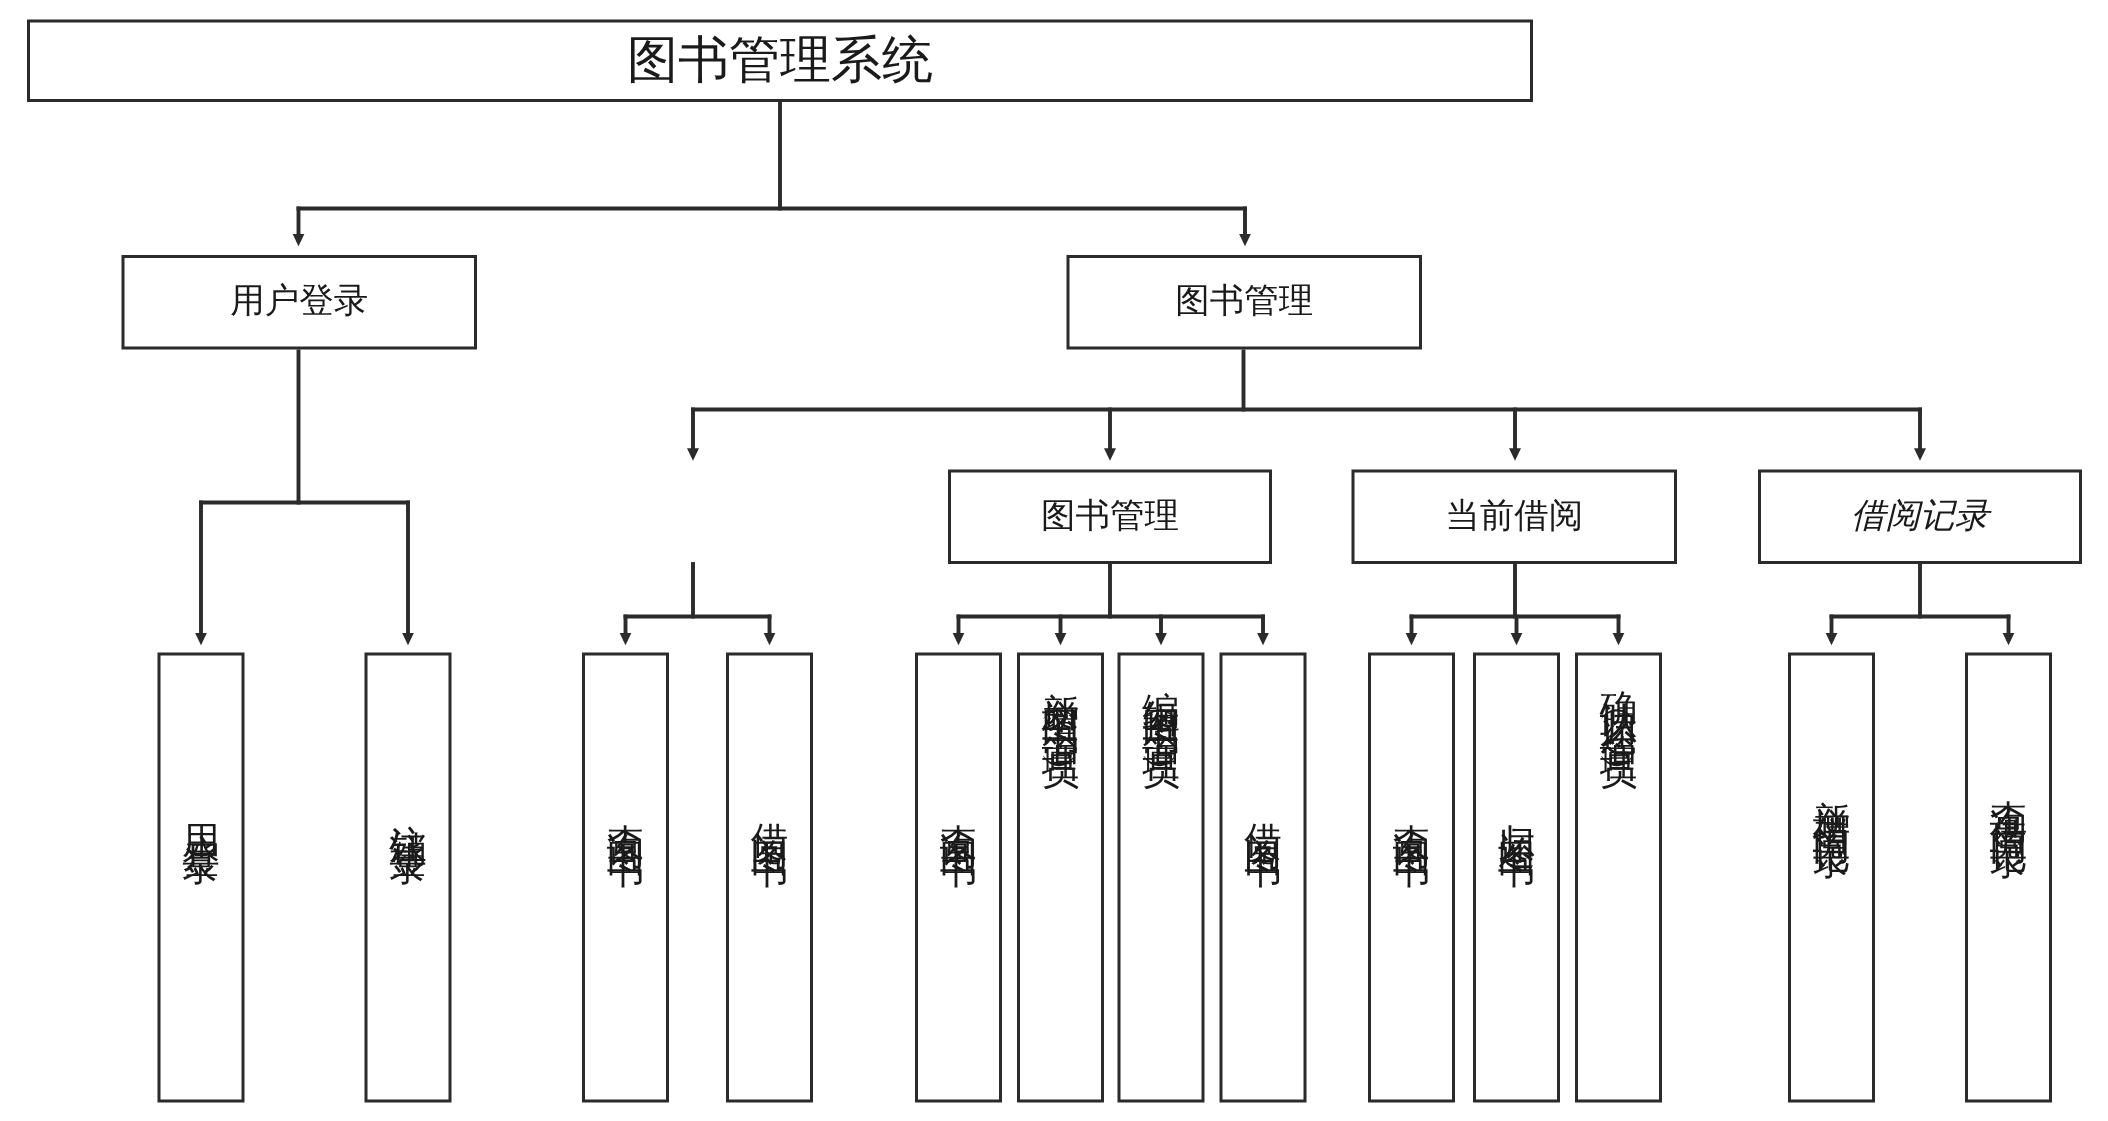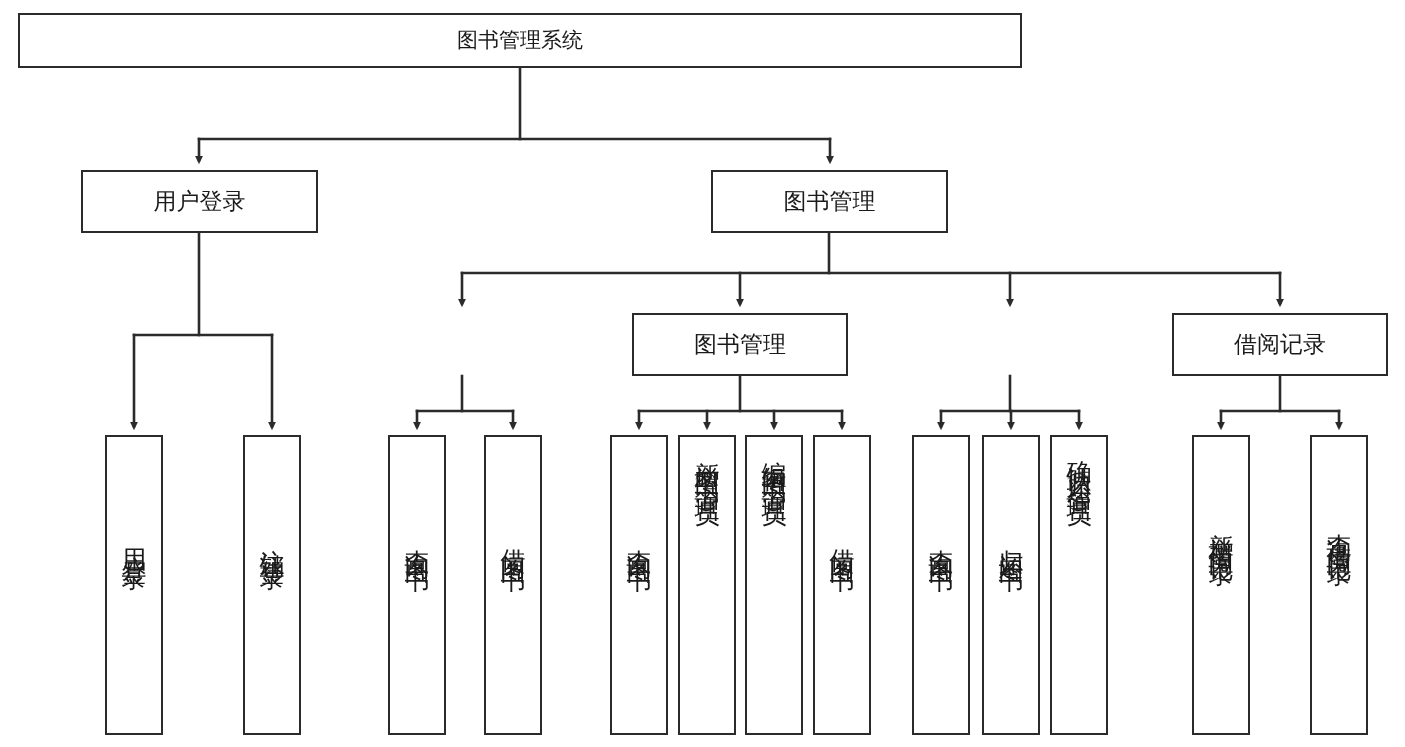--- a/index.html
+++ b/index.html
@@ -6,21 +6,21 @@
   body{width:1405px;height:747px;overflow:hidden;
        font-family:"DejaVu Sans","Liberation Sans",sans-serif;}
   #stage{position:relative;width:1405px;height:747px;background:#fff;}
   svg.edges{position:absolute;left:0;top:0;width:1405px;height:747px;pointer-events:none;}
 
   .node{position:absolute;box-sizing:border-box;background:#ffffff;
         border:2px solid #2b2b2b;display:flex;align-items:center;justify-content:center;
         color:#1a1a1a;}
   .node .lbl{white-space:nowrap;line-height:1.05;}
 
-  .node.root{font-size:21px;}
+  .node.root{font-size:34px;}
   .node.lvl1{font-size:23px;}
   .node.lvl2{font-size:23px;}
 
   .node.leaf{align-items:flex-start;justify-content:center;padding-top:6px;}
   .node.leaf .lbl{
     writing-mode:vertical-rl;
     text-orientation:upright;
     font-size:25px;
     letter-spacing:6px;
     white-space:nowrap;
@@ -95,21 +95,24 @@
   <div class="node lvl1" style="left:81px;top:170px;width:237px;height:63px;">
     <span class="lbl">用户登录</span>
   </div>
   <div class="node lvl1" style="left:711px;top:170px;width:237px;height:63px;">
     <span class="lbl">图书管理</span>
   </div>
 
   <div class="node lvl2" style="left:632px;top:313px;width:216px;height:63px;">
     <span class="lbl">图书管理</span>
   </div>
-  <div class="node lvl2" style="left:1172px;top:313px;width:216px;height:63px;">
+  <div class="node lvl2" style="left:901px;top:313px;width:217px;height:63px;">
+    <span class="lbl">当前借阅</span>
+  </div>
+  <div class="node lvl2" style="left:1172px;top:313px;width:216px;height:63px;font-style:italic;">
     <span class="lbl">借阅记录</span>
   </div>
 
   <div class="node leaf low-text" style="left:105px;top:435px;width:58px;height:300px;">
     <span class="lbl">用户登录</span>
   </div>
   <div class="node leaf low-text" style="left:243px;top:435px;width:58px;height:300px;">
     <span class="lbl">注销登录</span>
   </div>
 

